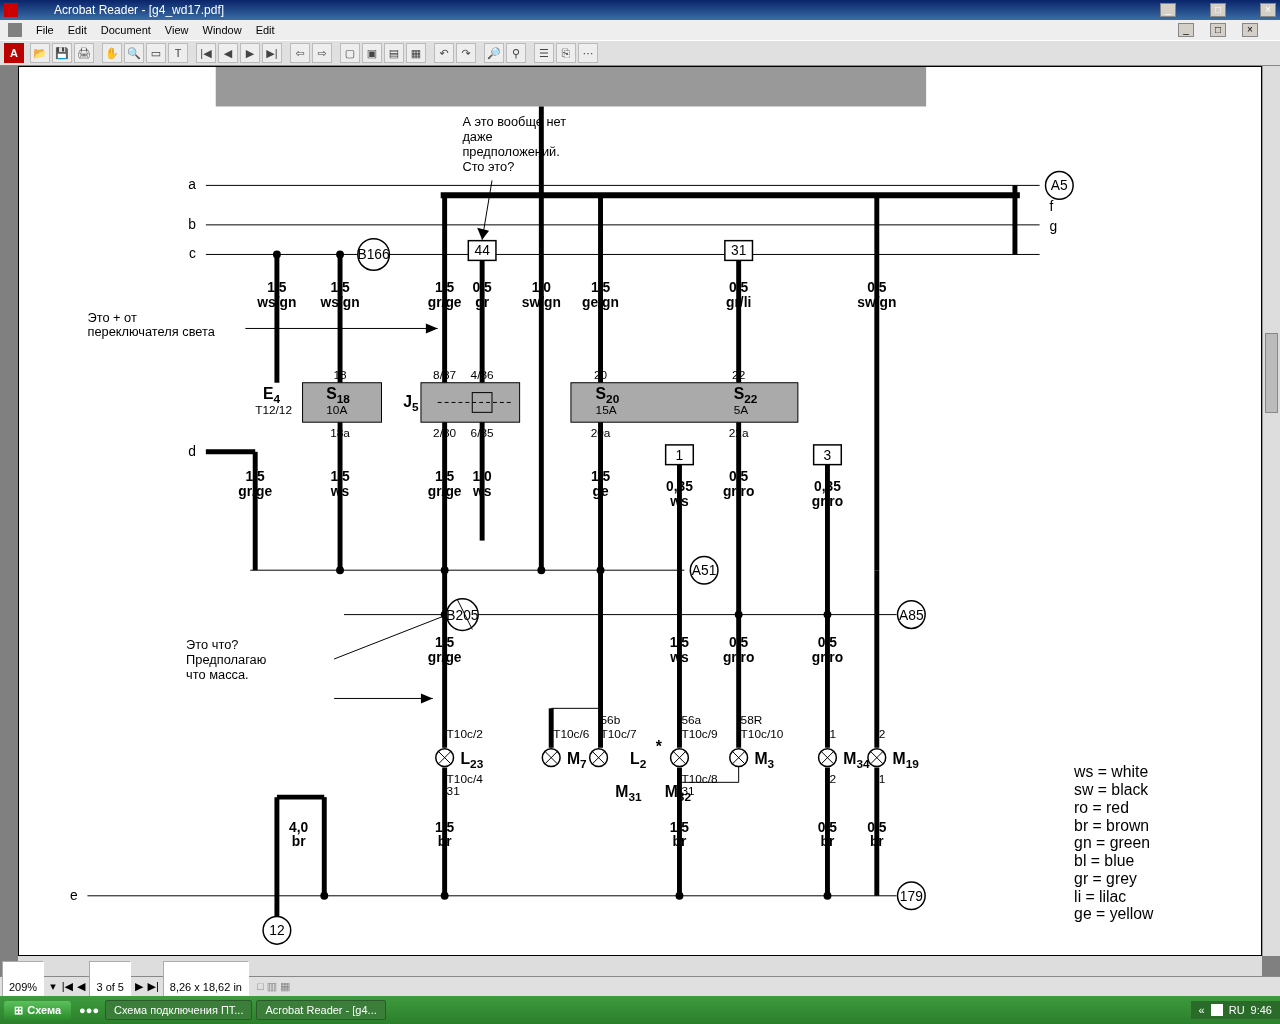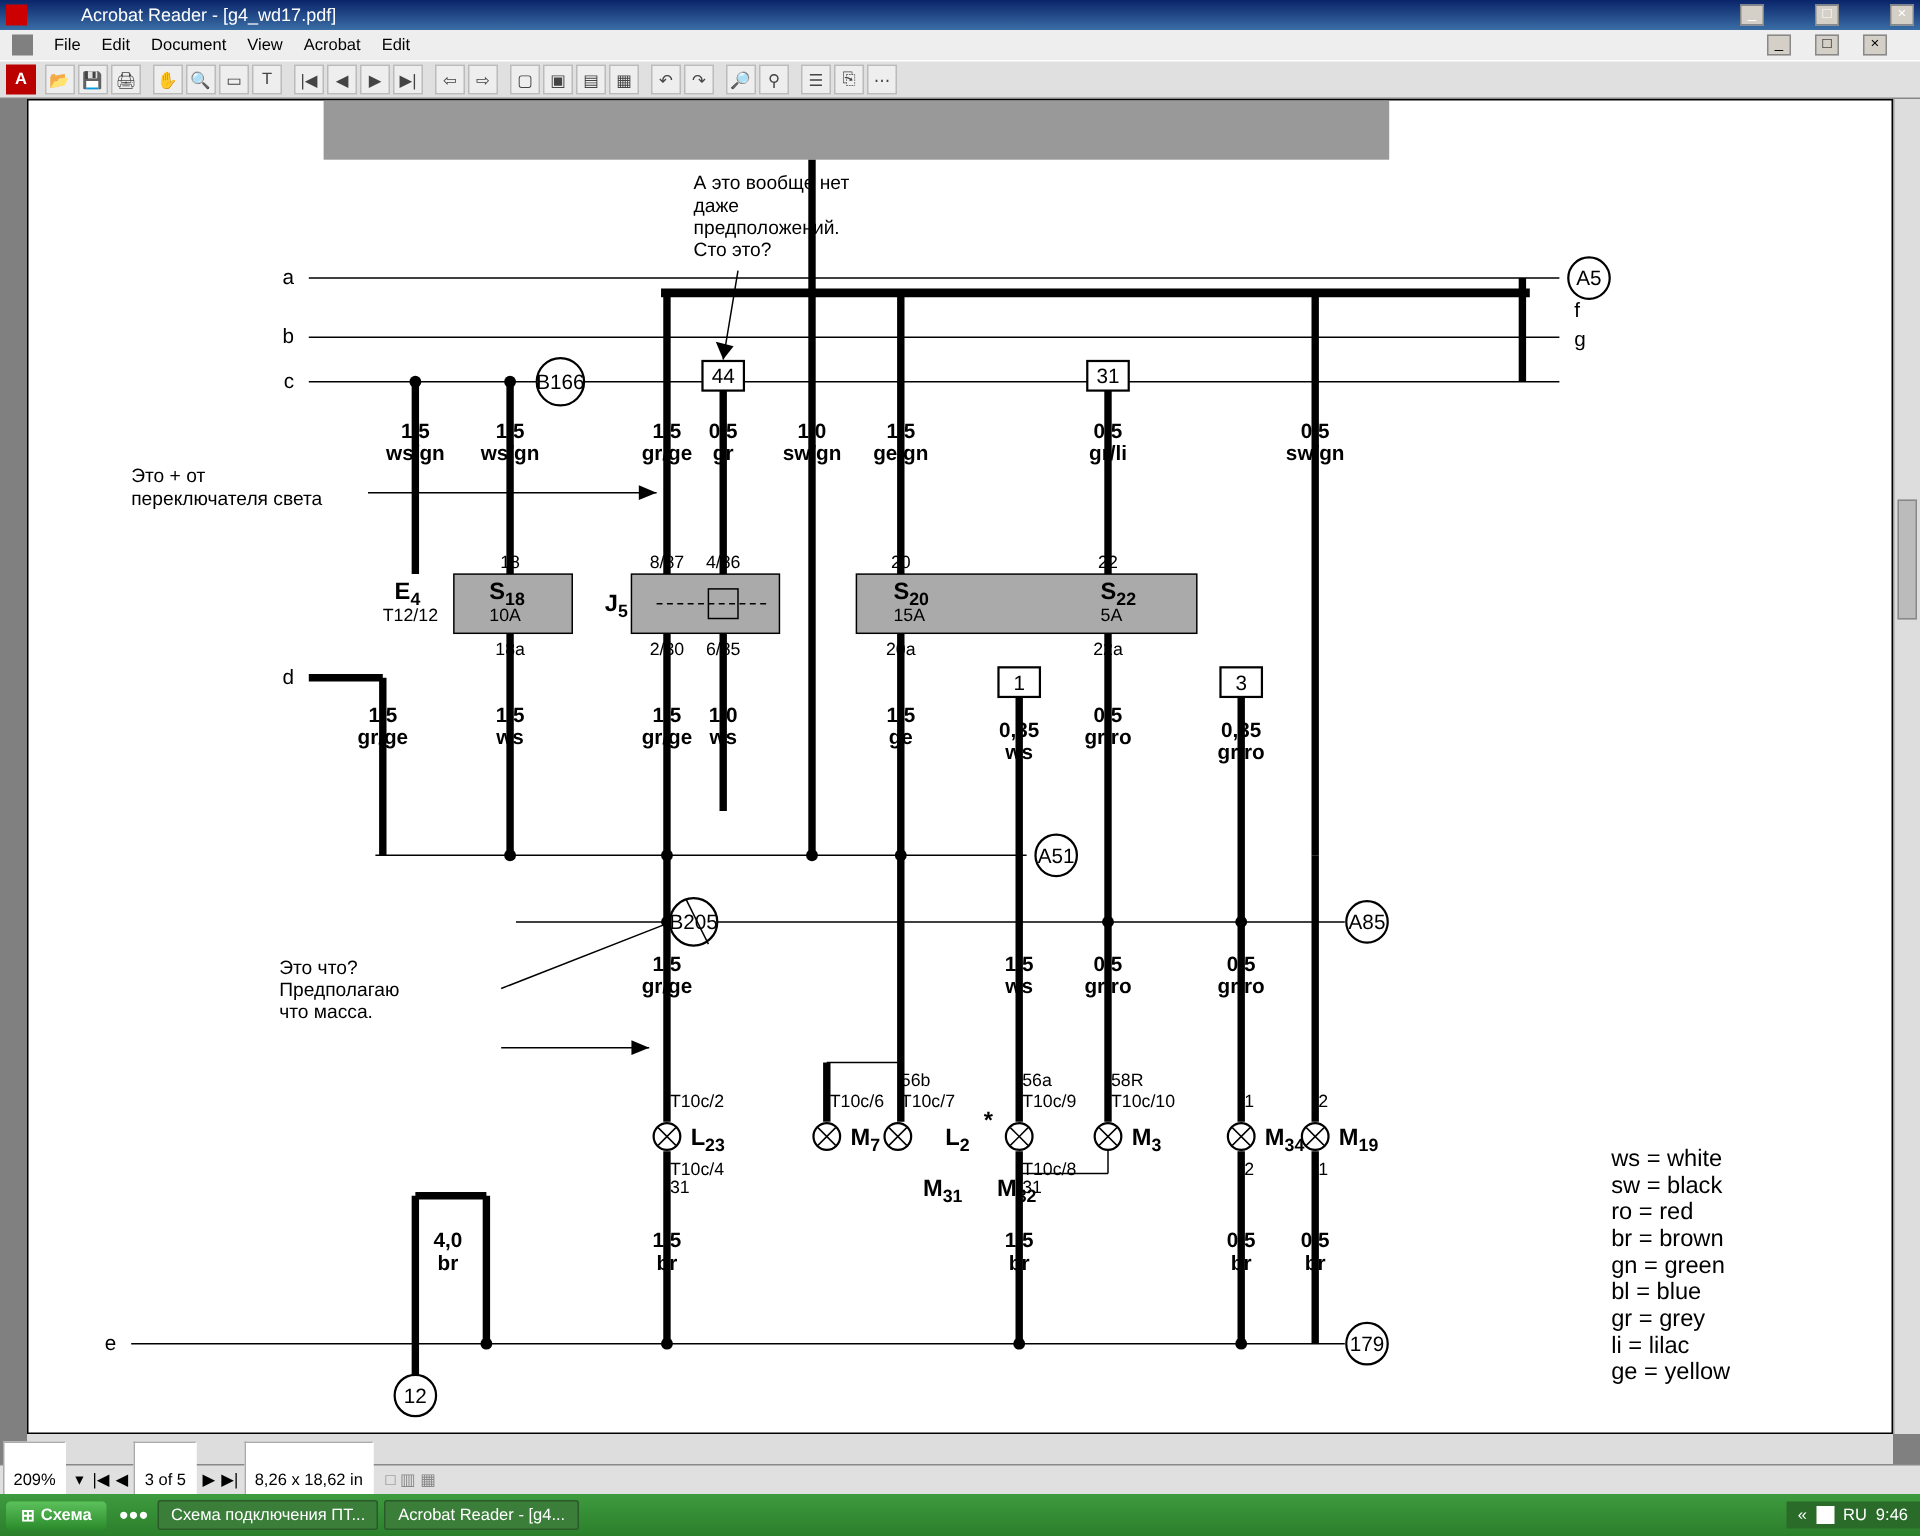--- a/index.html
+++ b/index.html
@@ -45,21 +45,21 @@
   <span class="winbtn">□</span>
   <span class="winbtn">×</span>
 </div>
 
 <div class="menubar">
   <span class="mico"></span>
   <span>File</span>
   <span>Edit</span>
   <span>Document</span>
   <span>View</span>
-  <span>Acrobat</span>
+  <span>Window</span>
   <span>Edit</span>
   <span class="spacer" style="flex:1"></span>
   <span class="winbtn">_</span>
   <span class="winbtn">□</span>
   <span class="winbtn">×</span>
 </div>
 
 <div class="toolbar">
   <div class="adobe">A</div>
   <div class="btn">📂</div>

